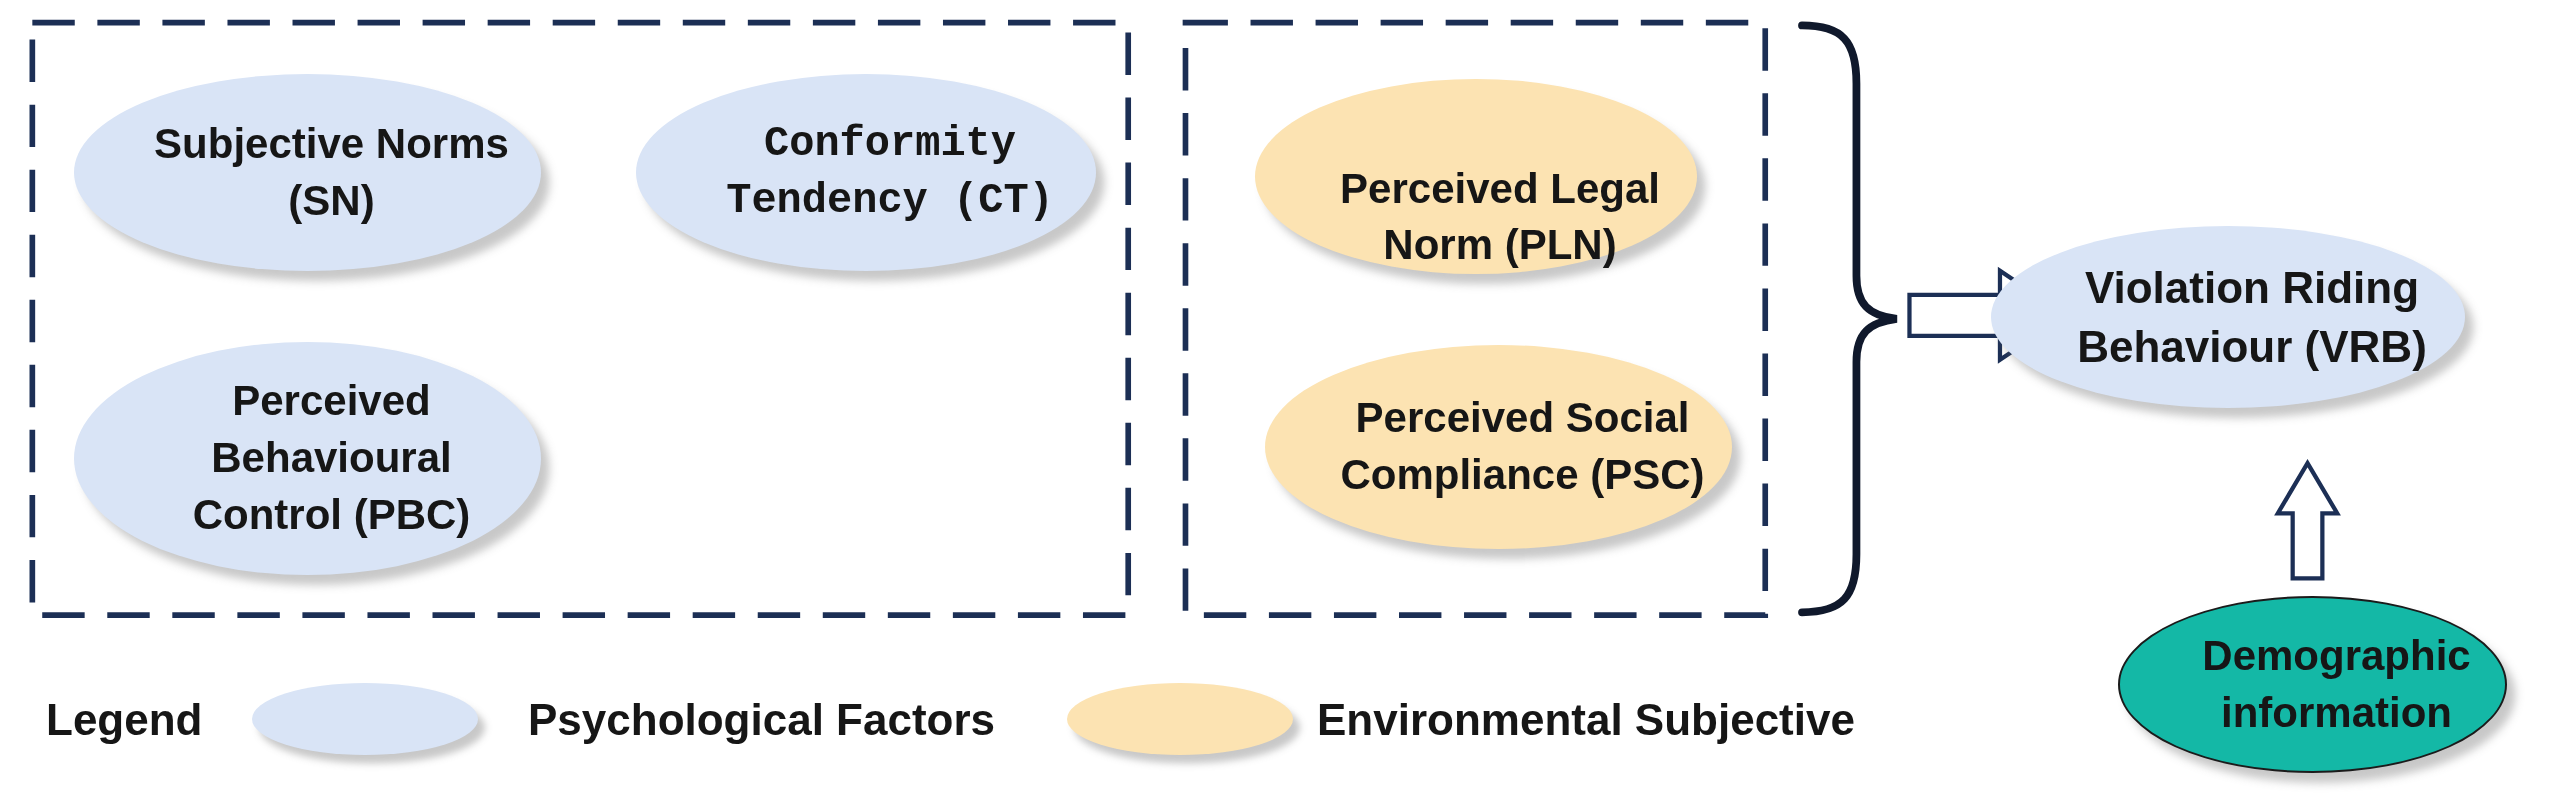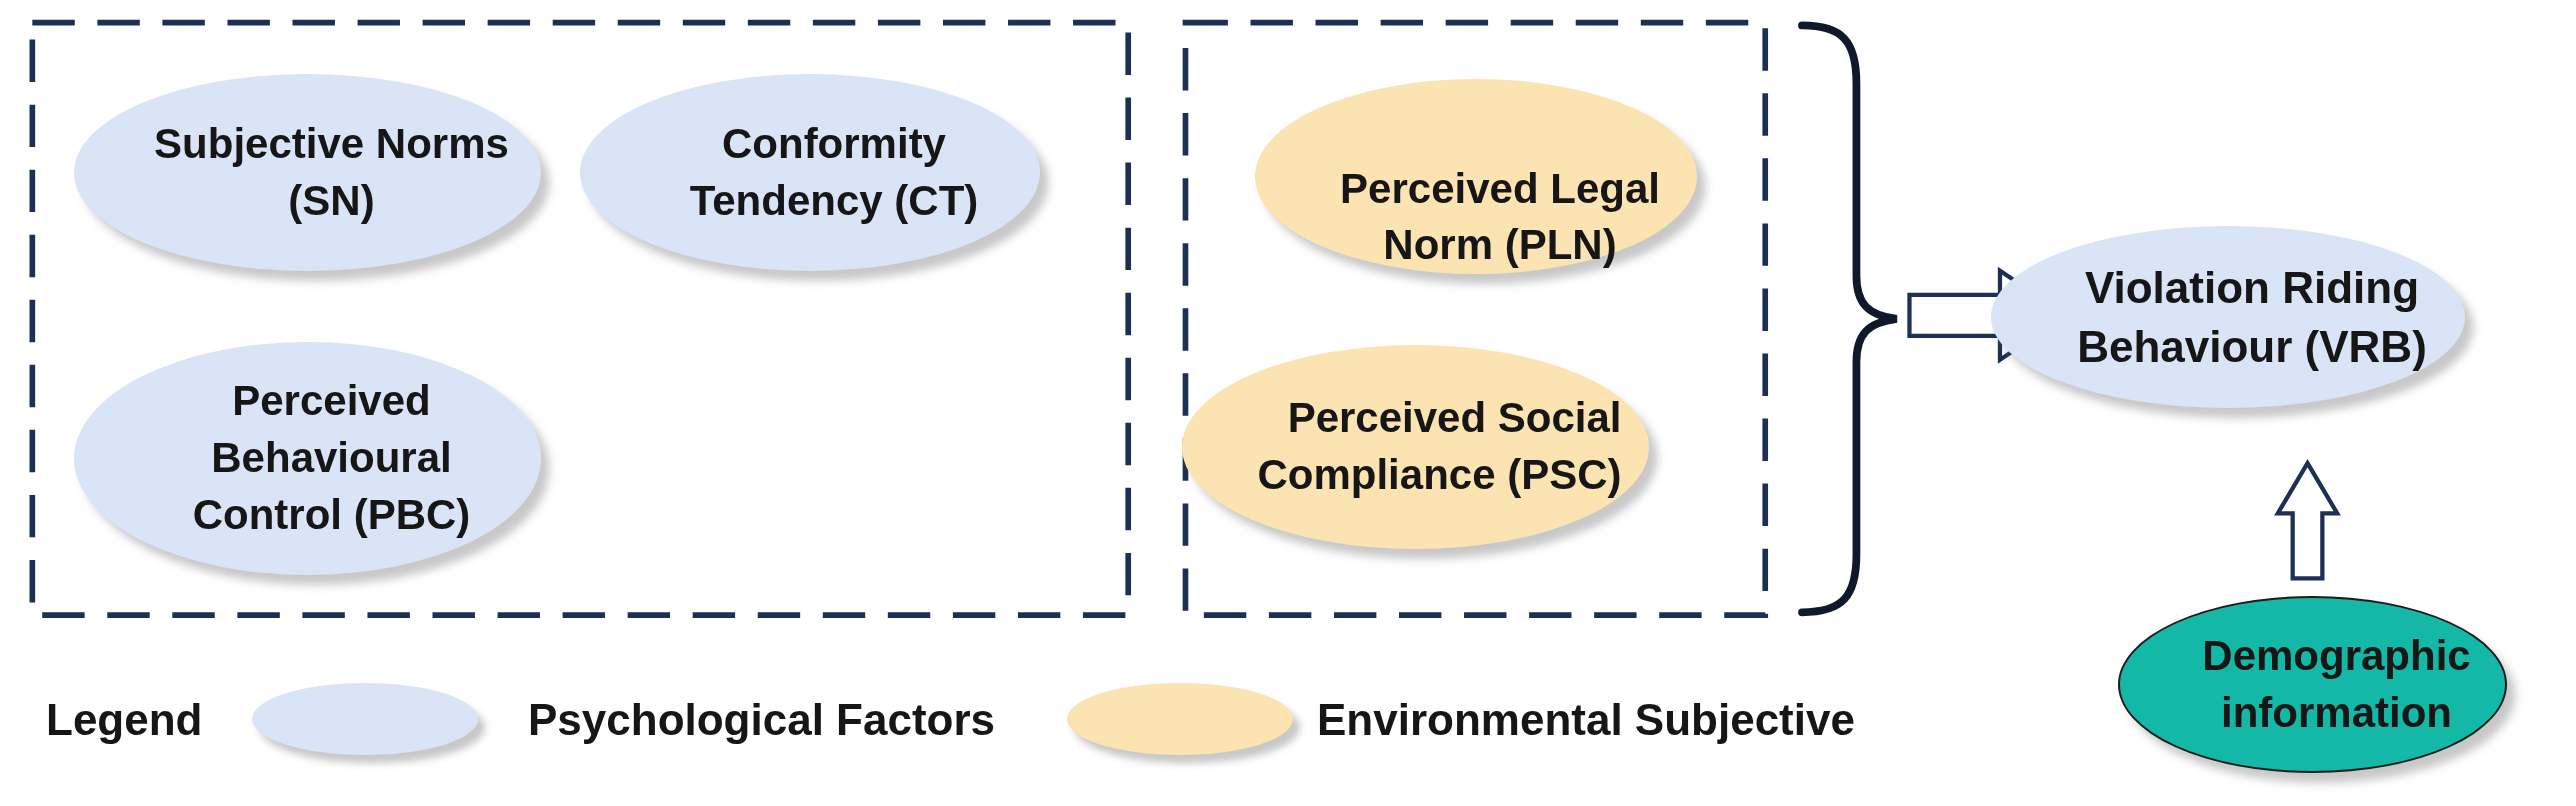--- a/index.html
+++ b/index.html
@@ -41,25 +41,25 @@
   }
   .psy  { background: #d9e4f6; }
   .env  { background: #fce3b2; }
   .plain {
     background: #14b8a6;
     border: 2.8px solid #1b1b1b;
   }
 
   
   .n-sn  { left: 74px;  top: 74px; width: 467px; height: 197px; }
-  .n-ct  { left: 580px;  top: 74px; width: 460px; height: 197px; }
+  .n-ct  { left: 636px;  top: 74px; width: 460px; height: 197px; font-family: Liberation Mono, monospace; }
   .n-pbc { left: 74px;  top: 342px; width: 467px; height: 233px; }
   .n-pr  { left: 608px;  top: 340px; width: 460px; height: 209px; }
   .n-pln { left: 1255px; top: 79px; width: 442px; height: 195px; align-items: flex-end; }
-  .n-psc { left: 1182px; top: 345px; width: 467px; height: 204px; text-align: right; }
+  .n-psc { left: 1265px; top: 345px; width: 467px; height: 204px; }
   .n-vrb { left: 1991px; top: 226px; width: 474px; height: 182px; font-size: 44px; }
   .n-dem { left: 2118px; top: 596px; width: 385px; height: 173px; }
 
   
   .legend-title {
     position: absolute;
     left: 46px;
     top: 695px;
     font-weight: 700;
     font-size: 44px;

